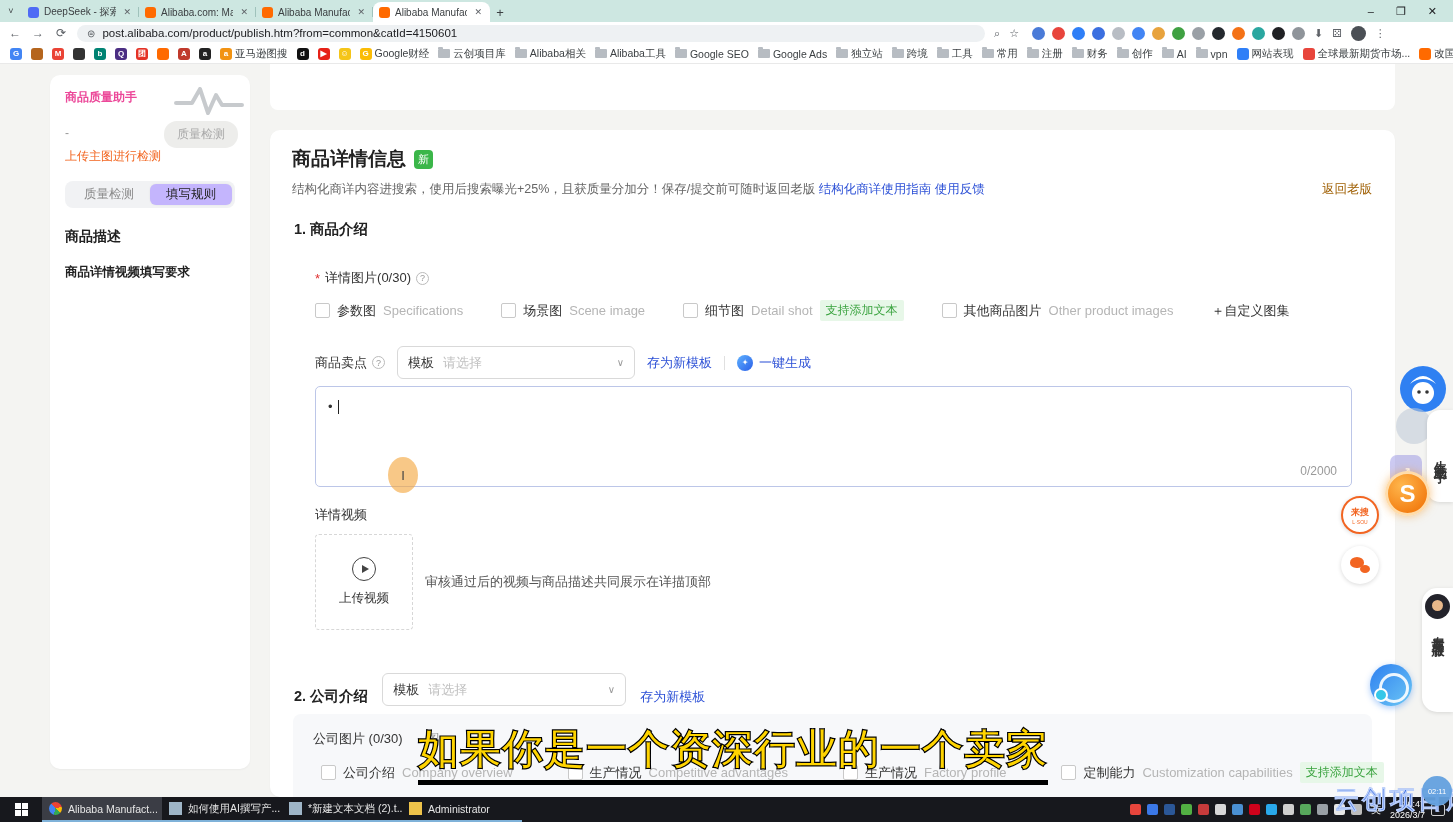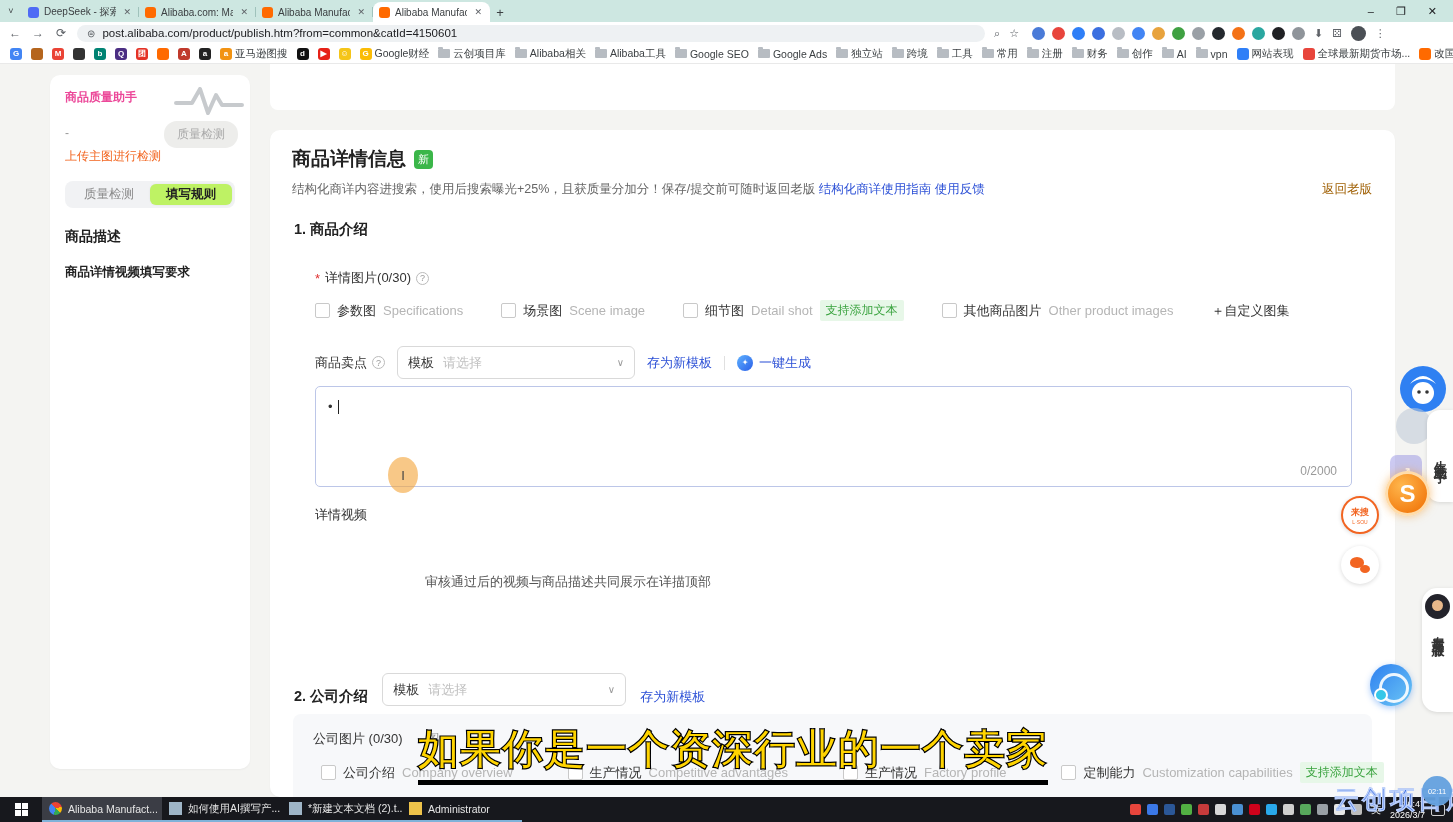--- a/index.html
+++ b/index.html
@@ -35,21 +35,21 @@
 .topstrip{position:absolute;left:270px;top:0;width:1125px;height:46px;background:#fff;border-radius:0 0 8px 8px}
 
 .sidebar{position:absolute;left:50px;top:11px;width:200px;height:694px;background:#fff;border-radius:10px;padding:14px 15px;box-shadow:0 1px 2px rgba(0,0,0,.04)}
 .sb-title{font-size:12px;font-weight:bold;color:#ec4899}
 .sb-pulse{position:absolute;right:6px;top:6px;opacity:.55}
 .sb-dash{font-size:12px;color:#999;margin-top:20px}
 .sb-btn{position:absolute;right:12px;top:46px;background:#ededeb;color:#a9a9a9;font-size:12px;border:none;border-radius:13px;padding:5px 13px;cursor:pointer}
 .sb-upload{color:#f2641e;font-size:12px;margin-top:8px;cursor:pointer}
 .sb-tabs{margin-top:16px;background:#f1f2f4;border-radius:8px;display:flex;padding:3px;height:27px}
 .sb-tab{flex:1;display:flex;align-items:center;justify-content:center;font-size:12.5px;color:#8a8a8a;border-radius:6px;cursor:pointer}
-.sb-tab.active{background:#bef264;color:#222;font-weight:bold;box-shadow:0 0 2px rgba(0,0,0,.08)}
+.sb-tab.active{background:#c4b5fd;color:#222;font-weight:normal;box-shadow:0 0 2px rgba(0,0,0,.08)}
 .sb-sec{font-size:14px;font-weight:bold;color:#222;margin-top:20px}
 .sb-sub{font-size:12.5px;font-weight:bold;color:#222;margin-top:18px}
 .sb-rule{font-size:12.5px;color:#333;margin-top:16px;line-height:17px}
 
 .maincard{position:absolute;left:270px;top:66px;width:1125px;height:667px;background:#fff;border-radius:10px;box-shadow:0 1px 2px rgba(0,0,0,.04)}
 .mc-title{position:absolute;left:22px;top:16px;font-size:19px;font-weight:bold;color:#222;display:flex;align-items:center;gap:8px}
 .badge-new{width:19px;height:19px;background:#3bb649;color:#fff;font-size:11px;border-radius:4px;display:flex;align-items:center;justify-content:center;font-weight:normal}
 .mc-sub{position:absolute;left:22px;top:51px;font-size:12.5px;color:#666}
 .lnk{color:#2c50d6;cursor:pointer;text-decoration:none}
 .mc-back{position:absolute;right:23px;top:51px;font-size:12.5px;color:#a16207;cursor:pointer}
@@ -443,20 +443,24 @@
     <div class="ta">
       <div class="ta-line">
         <span>•</span>
         <span class="caret"></span>
       </div>
       <div class="cursor-hl">I</div>
       <div class="ta-count">0/2000</div>
     </div>
 
     <div class="vid-label">详情视频</div>
+    <div class="upl">
+      <span class="playo"></span>
+      <span class="upl-t">上传视频</span>
+    </div>
     <div class="vid-hint">审核通过后的视频与商品描述共同展示在详描顶部</div>
 
     <div class="mc-s2row">
       <span class="mc-s2">2. 公司介绍</span>
       <div class="dropdown dropdown2">
         <span class="dd-name">模板</span>
         <span class="dd-ph">请选择</span>
         <span class="dd-ch">∨</span>
       </div>
       <span class="savelnk">存为新模板</span>

